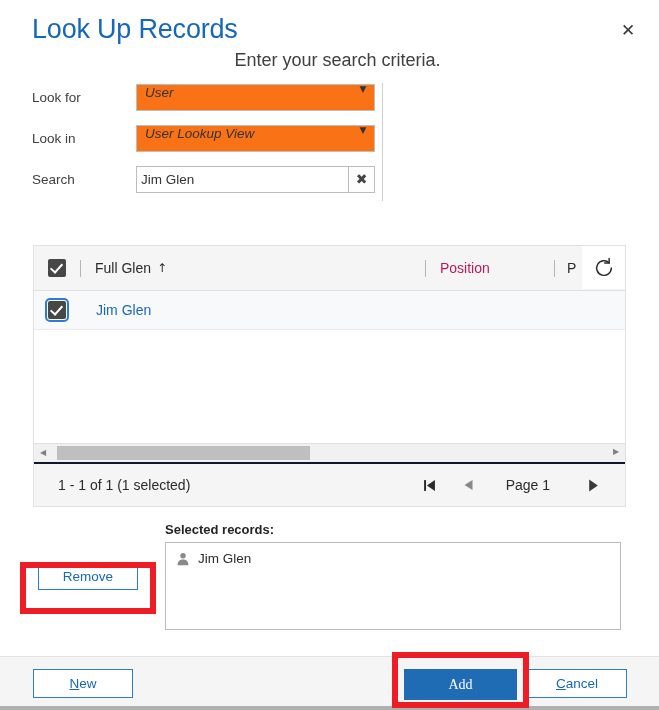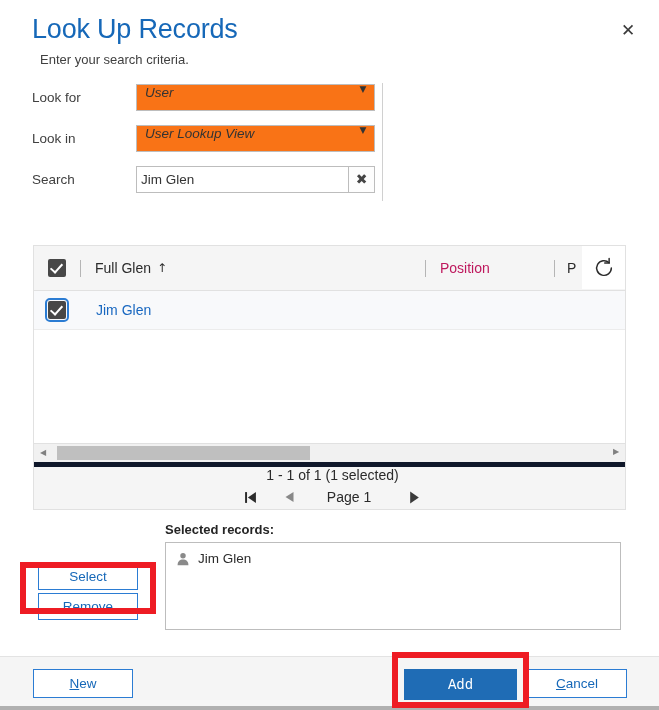--- a/index.html
+++ b/index.html
@@ -25,24 +25,25 @@
   .title {
     font-size: 27px;
     color: #1668b8;
     font-weight: normal;
     margin: 0;
     padding: 4px 0 0 32px;
     letter-spacing: -0.2px;
     line-height: 34px;
   }
   .subtitle {
-    font-size: 13px;
+    font-size: 18px;
     color: #404040;
-    padding: 5px 0 0 40px;
+    padding: 5px 0 0 16px;
     line-height: 18px;
+    text-align: center;
   }
   .close-btn {
     position: absolute;
     right: 18px;
     top: 17px;
     width: 26px;
     height: 26px;
     display: flex;
     align-items: center;
     justify-content: center;
@@ -306,26 +307,25 @@
     left: 5px;
     top: 0;
     width: 253px;
     height: 14px;
     background: #bfbfbf;
   }
 
   .grid-footer {
     height: 42px;
     background: #f5f5f5;
-    border-top: 5px solid #0f172a;
+    border-top: 2px solid #0f172a;
     display: flex;
     align-items: center;
     padding: 0 18px 0 24px;
     justify-content: space-between;
-    flex-direction: column;
   }
   .rec-count {
     font-size: 14px;
     color: #2b2b2b;
   }
   .pager {
     display: flex;
     align-items: center;
     gap: 11px;
   }
@@ -462,21 +462,21 @@
   .btn-add {
     position: absolute;
     left: 404px;
     top: 12px;
     width: 113px;
     height: 31px;
     border: 1px solid #1f6cb5;
     background: #1f6cb5;
     color: #ffffff;
     font-size: 14px;
-    font-family: Liberation Mono, monospace;
+    font-family: Liberation Serif, serif;
     cursor: pointer;
     display: flex;
     align-items: center;
     justify-content: center;
     box-sizing: border-box;
   }
   .btn-cancel {
     position: absolute;
     left: 527px;
     top: 12px;
@@ -609,21 +609,20 @@
         <svg width="14" height="14" viewBox="0 0 16 16">
           <circle cx="8" cy="4.3" r="3.1" fill="#8a8a8a"></circle>
           <path d="M1.8 15 C1.8 10.6 4.6 8.6 8 8.6 C11.4 8.6 14.2 10.6 14.2 15 Z" fill="#8a8a8a"></path>
         </svg>
       </span>
       <span>Jim Glen</span>
     </div>
   </div>
 
   <div class="side-buttons">
-    <button class="btn-outline">Select</button>
     <button class="btn-outline">Remove</button>
   </div>
 </div>
 
 <div class="dialog-footer">
   <button class="btn-new">
     <span class="u">N</span>
       <span>ew</span>
   </button>
   <button class="btn-add">Add</button>

